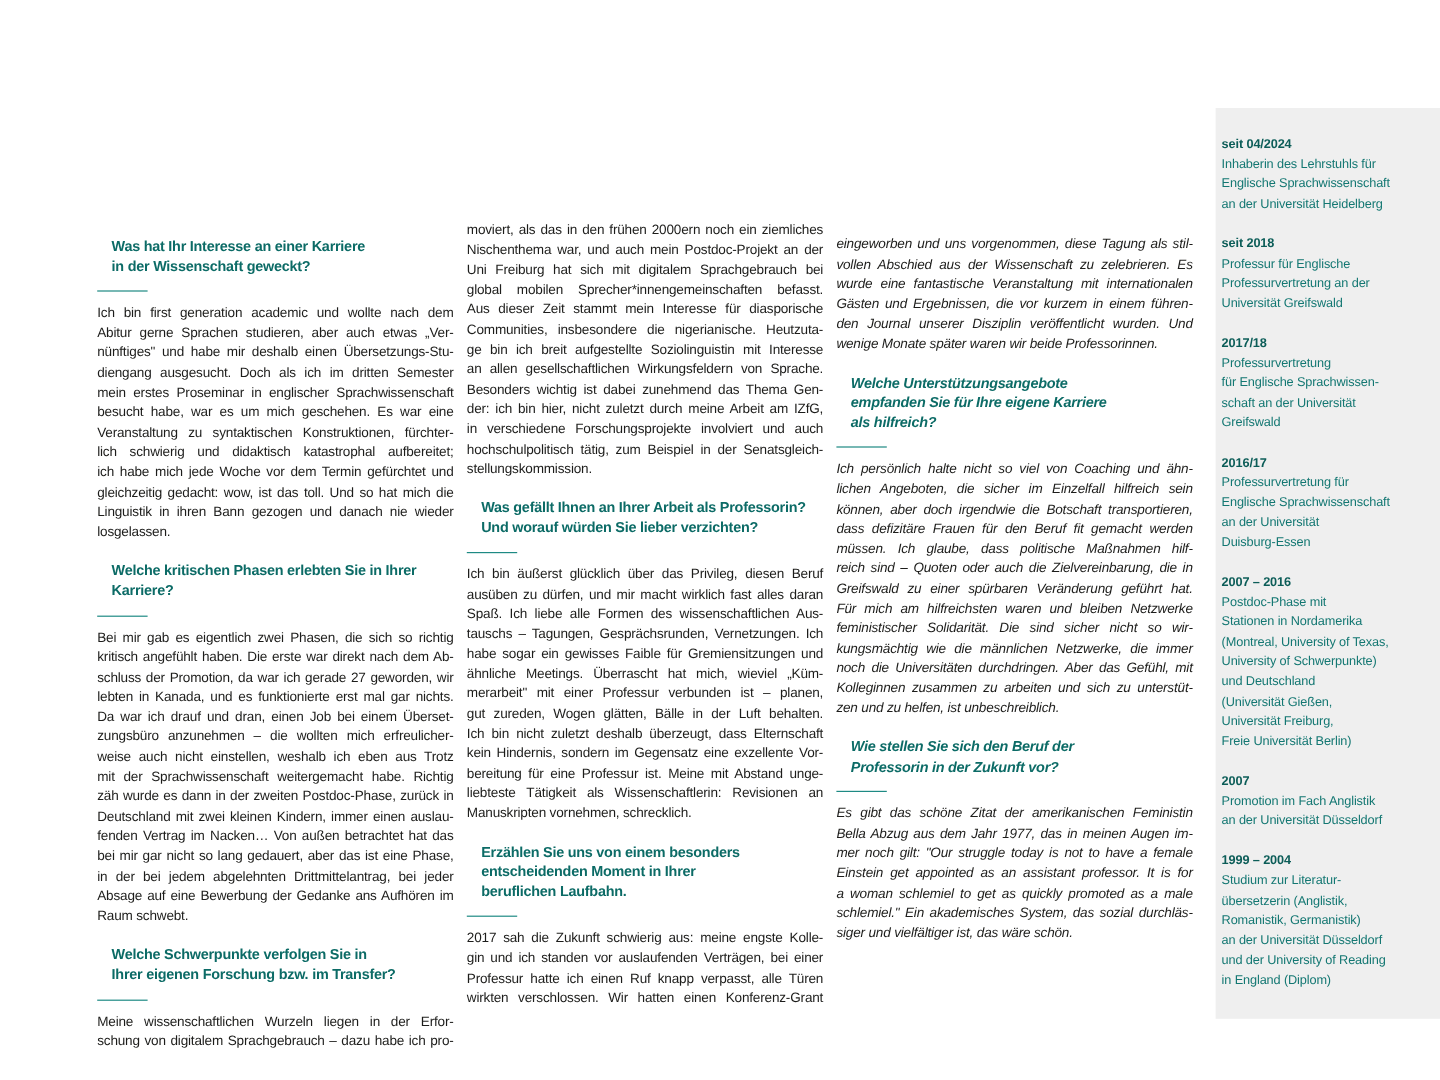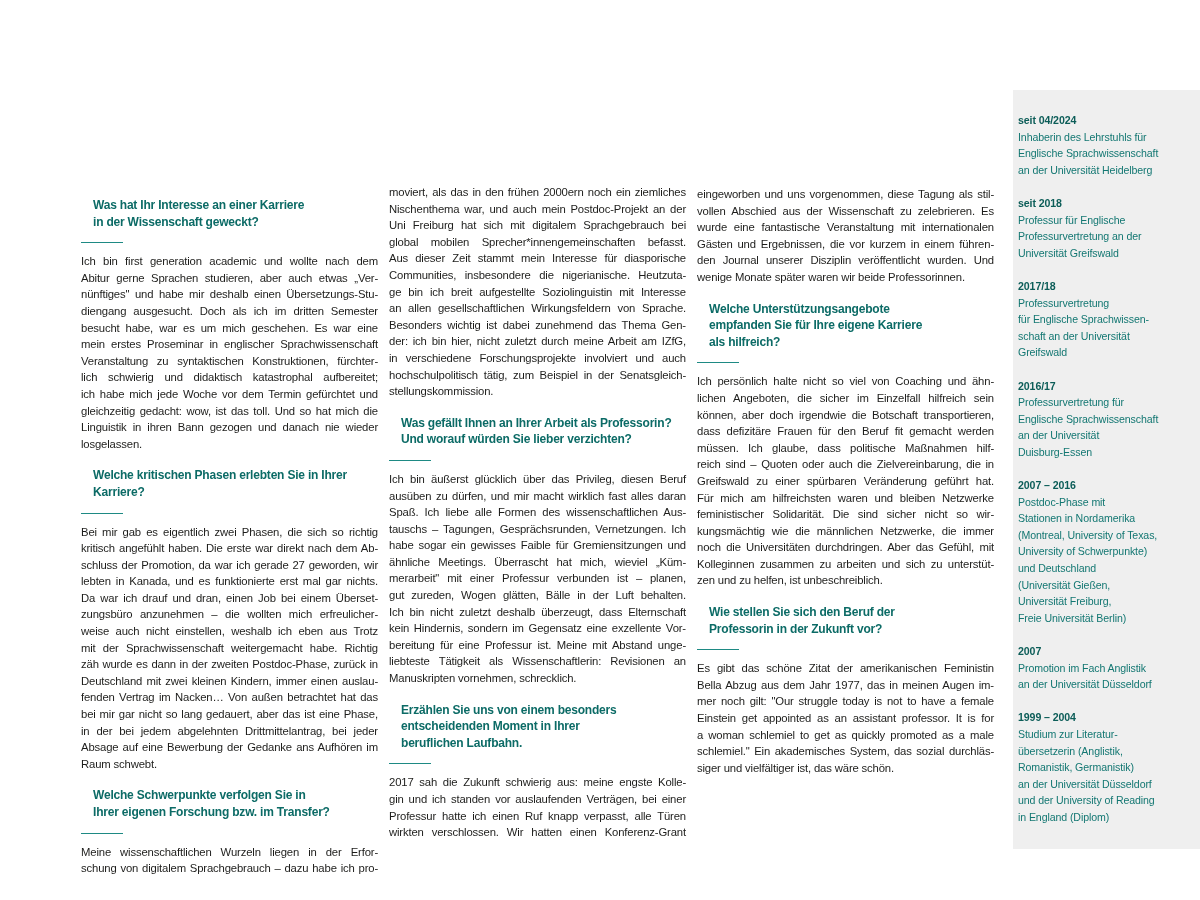--- a/index.html
+++ b/index.html
@@ -21,21 +21,21 @@
       width: 297px;
       font-size: 11.3px;
       line-height: 16.6px;
       letter-spacing: -0.15px;
       text-align: justify;
       hyphens: manual;
       font-stretch: condensed;
     }
     #col1 { left: 81px; }
     #col2 { left: 389px; top: 184px; }
-    #col3 { left: 697px; top: 186px; }
+    #col3 { left: 697px; top: 196px; font-style: italic; }
 
     .q {
       color: #0c6b66;
       font-weight: bold;
       font-size: 12px;
       line-height: 16.6px;
       text-align: left;
       letter-spacing: -0.2px;
       margin: 12px;
     }
@@ -89,22 +89,22 @@
     <h3 class="q">
       <span>Was hat Ihr Interesse an einer Karriere</span>
       <span>in der Wissenschaft geweckt?</span>
     </h3>
     <div class="rule"></div>
     <p class="p">
       <span class="ln">Ich bin first generation academic und wollte nach dem</span>
       <span class="ln">Abitur gerne Sprachen studieren, aber auch etwas „Ver-</span>
       <span class="ln">nünftiges" und habe mir deshalb einen Übersetzungs-Stu-</span>
       <span class="ln">diengang ausgesucht. Doch als ich im dritten Semester</span>
+      <span class="ln">mein erstes Proseminar in englischer Sprachwissenschaft</span>
       <span class="ln">besucht habe, war es um mich geschehen. Es war eine</span>
-      <span class="ln">mein erstes Proseminar in englischer Sprachwissenschaft</span>
       <span class="ln">Veranstaltung zu syntaktischen Konstruktionen, fürchter-</span>
       <span class="ln">lich schwierig und didaktisch katastrophal aufbereitet;</span>
       <span class="ln">ich habe mich jede Woche vor dem Termin gefürchtet und</span>
       <span class="ln">gleichzeitig gedacht: wow, ist das toll. Und so hat mich die</span>
       <span class="ln">Linguistik in ihren Bann gezogen und danach nie wieder</span>
       <span class="ln end">losgelassen.</span>
     </p>
     <h3 class="q">
       <span>Welche kritischen Phasen erlebten Sie in Ihrer Karriere?</span>
     </h3>

